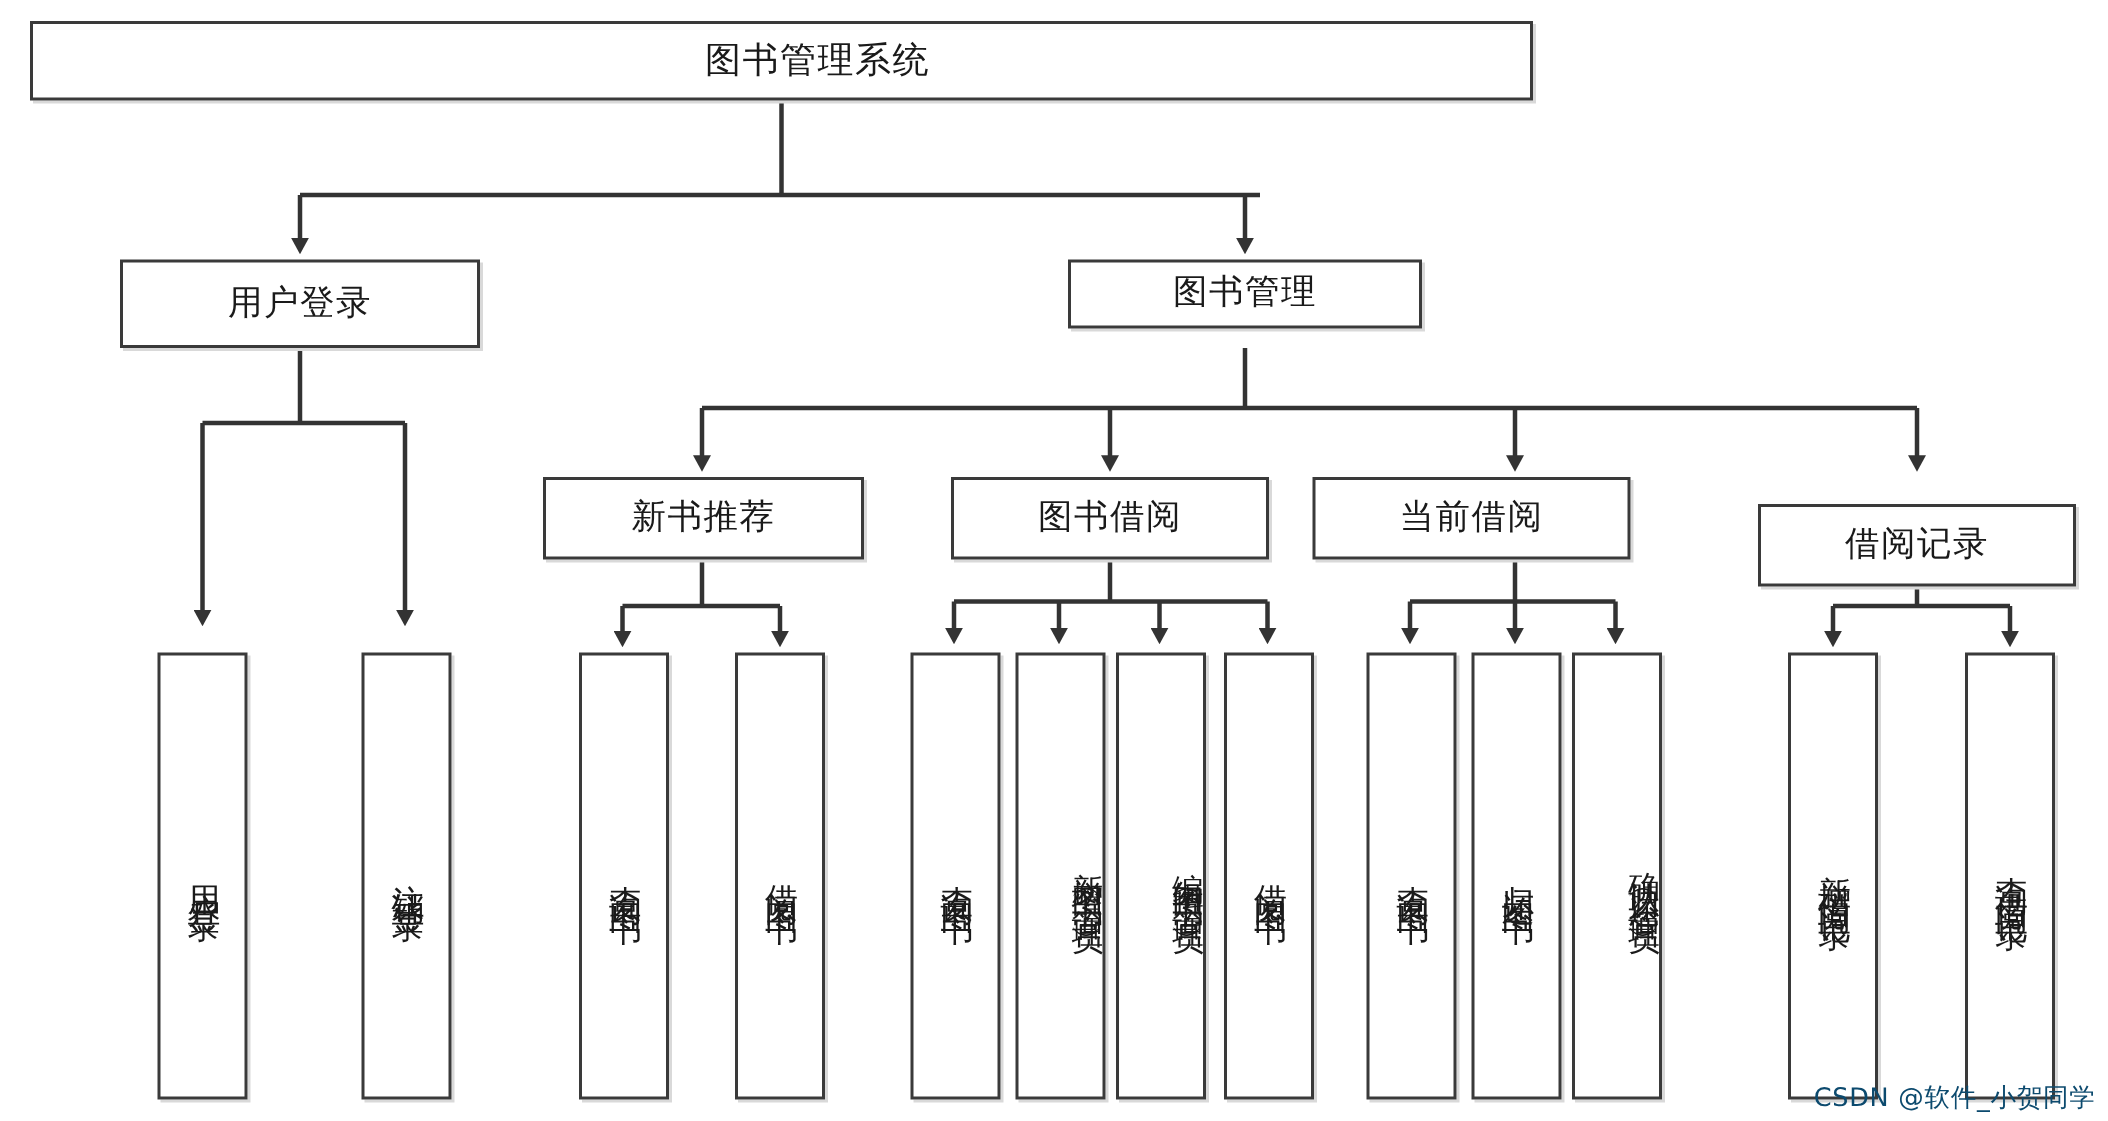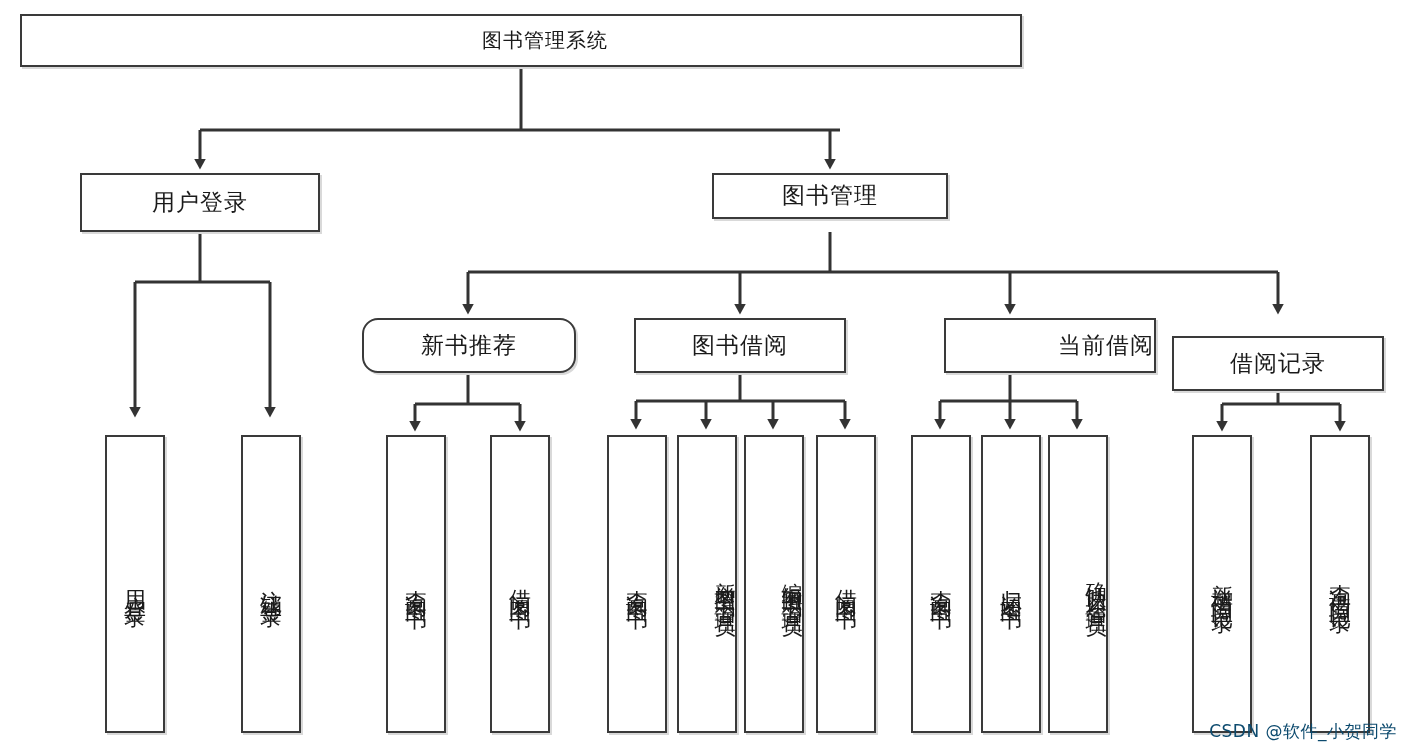--- a/index.html
+++ b/index.html
@@ -25,21 +25,21 @@
     color:#1a1a1a;
   }
   .node .label{
     display:block;
     text-align:center;
     line-height:1.18;
     white-space:pre;
   }
   
   .h-node .label{font-size:23px;letter-spacing:1px;}
-  .root .label{font-size:20px;margin-left:48px;}
+  .root .label{font-size:24px;margin-left:48px;}
 
   
   .leaf{
     writing-mode:vertical-rl;
     text-orientation:upright;
     align-items:flex-start;
     justify-content:center;
     padding-top:6px;
   }
   .leaf.center{align-items:center;padding-top:0;}
@@ -122,29 +122,29 @@
   </div>
 
   <div class="node h-node" style="left:80px;top:173px;width:240px;height:59px;">
     <span class="label">用户登录</span>
   </div>
 
   <div class="node h-node" style="left:712px;top:173px;width:236px;height:46px;">
     <span class="label">图书管理</span>
   </div>
 
-  <div class="node h-node" style="left:362px;top:318px;width:214px;height:55px;border-radius:16px;">
+  <div class="node h-node" style="left:362px;top:318px;width:214px;height:55px;">
     <span class="label">新书推荐</span>
   </div>
 
   <div class="node h-node" style="left:634px;top:318px;width:212px;height:55px;align-items:center;">
     <span class="label">图书借阅</span>
   </div>
 
-  <div class="node h-node" style="left:944px;top:318px;width:212px;height:55px;justify-content:flex-end;">
+  <div class="node h-node" style="left:875px;top:318px;width:212px;height:55px;">
     <span class="label">当前借阅</span>
   </div>
 
   <div class="node h-node" style="left:1172px;top:336px;width:212px;height:55px;">
     <span class="label">借阅记录</span>
   </div>
 
   <div class="node leaf center" style="left:105px;top:435px;width:60px;height:298px;">
     <span class="label">用户登录</span>
   </div>

